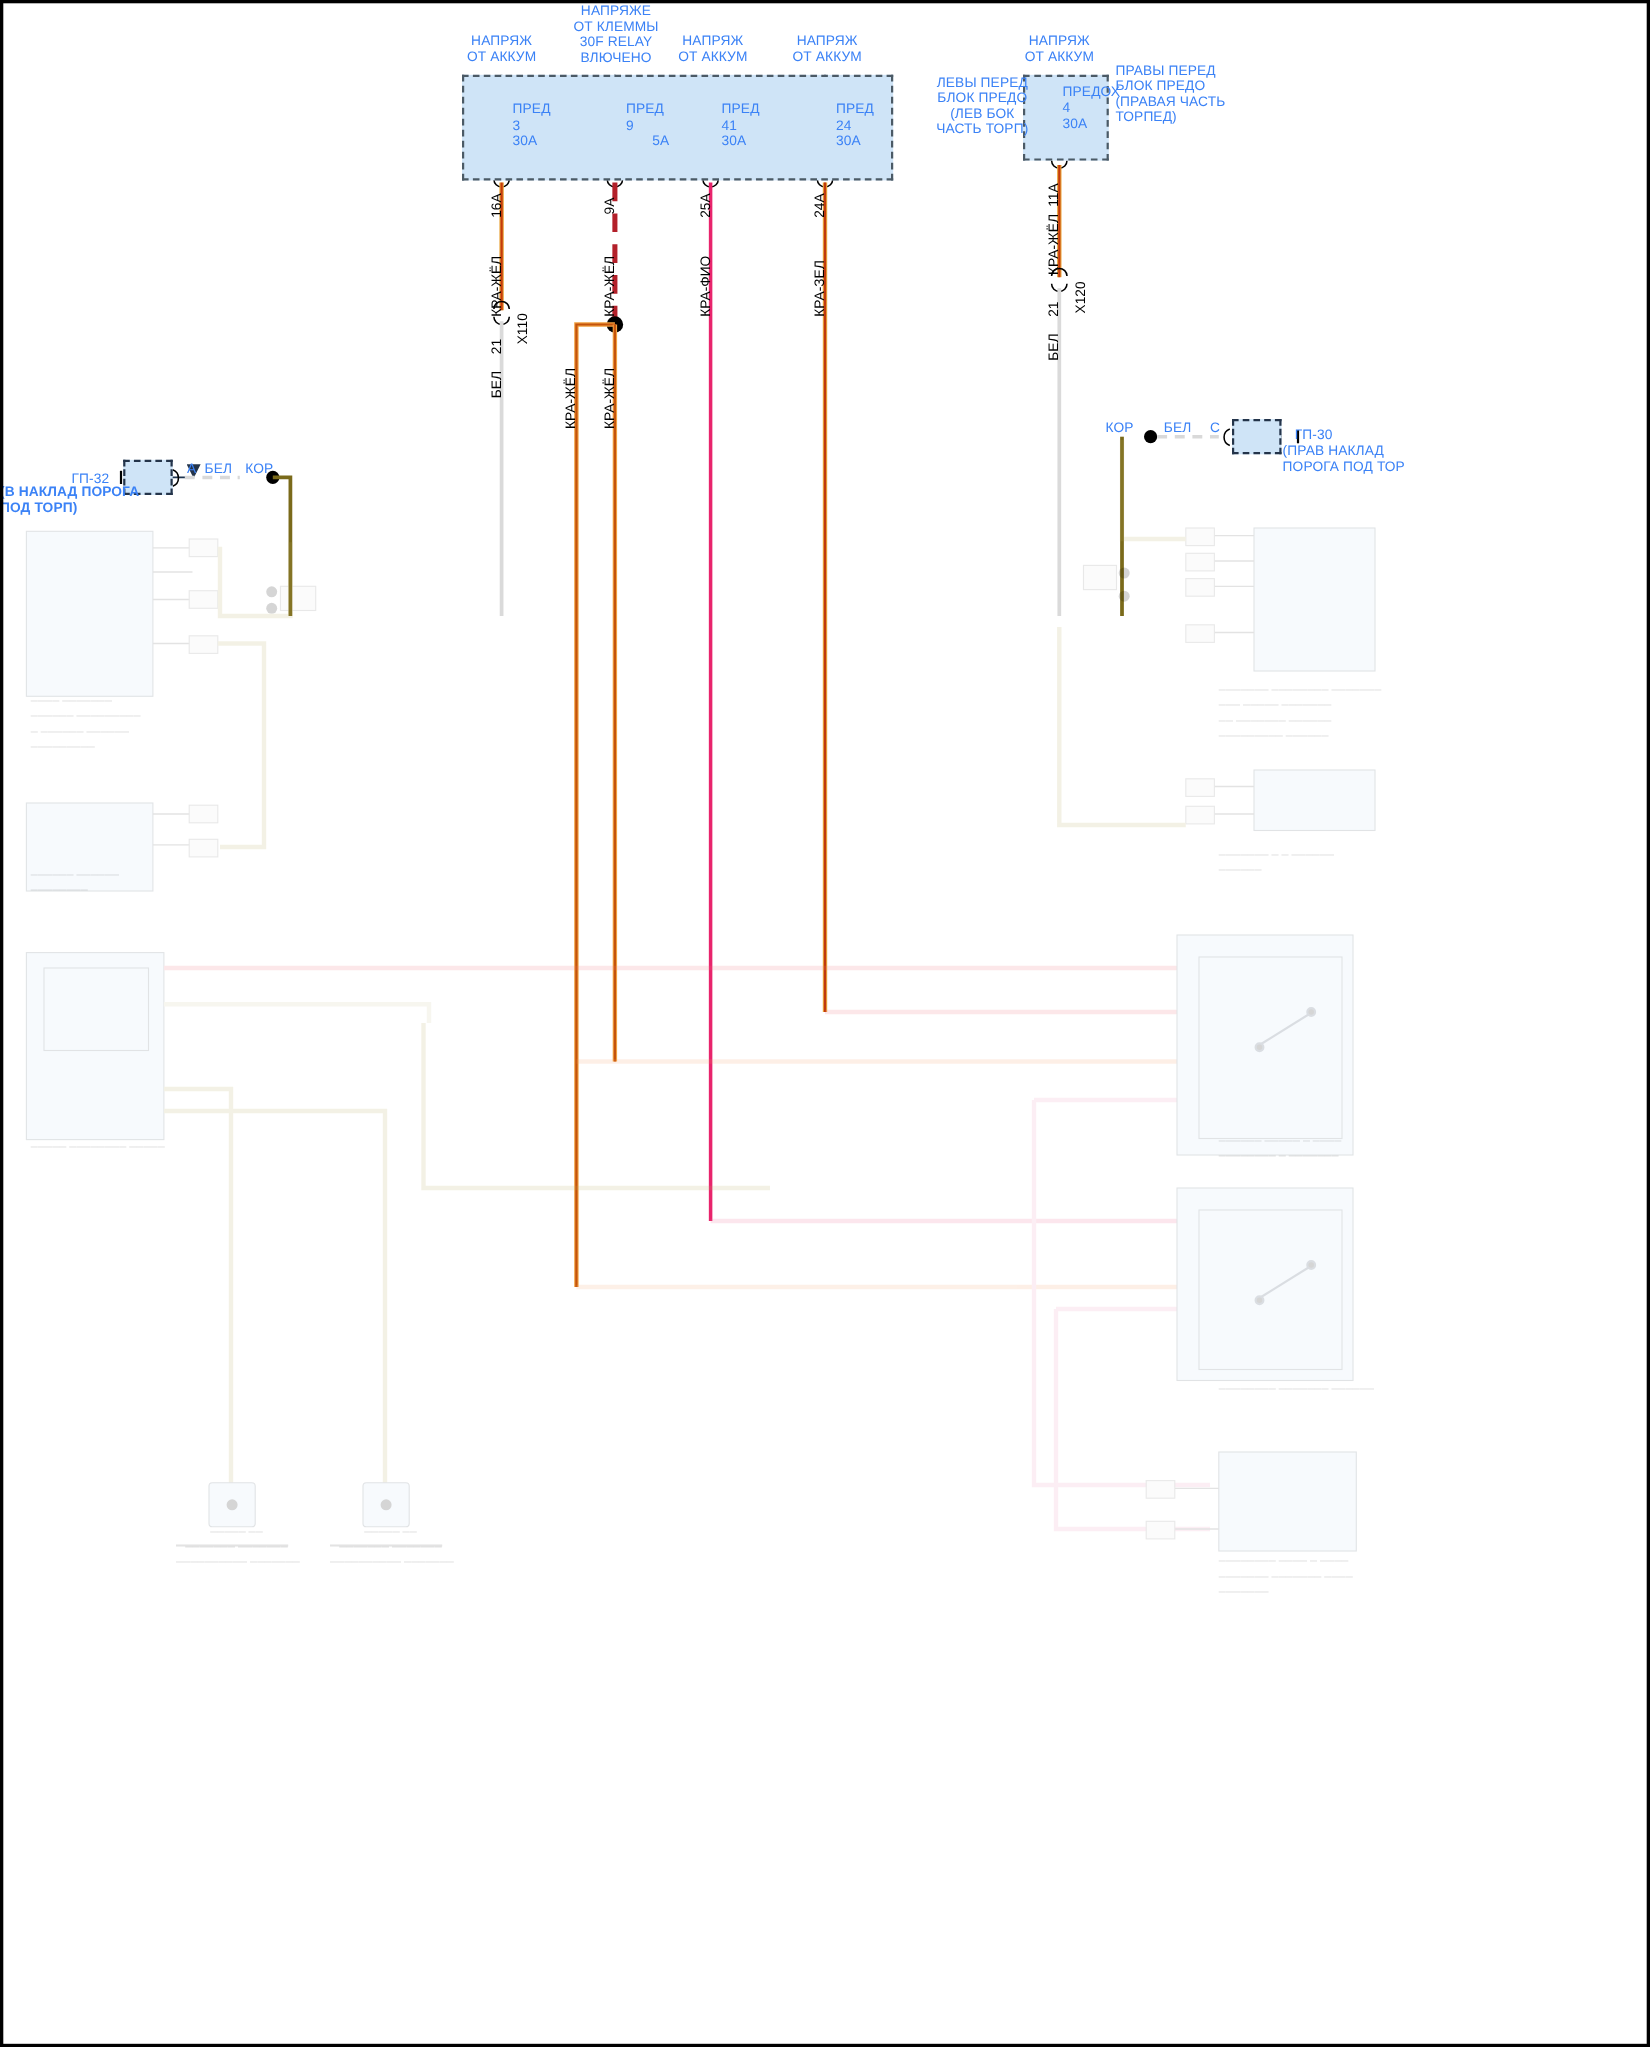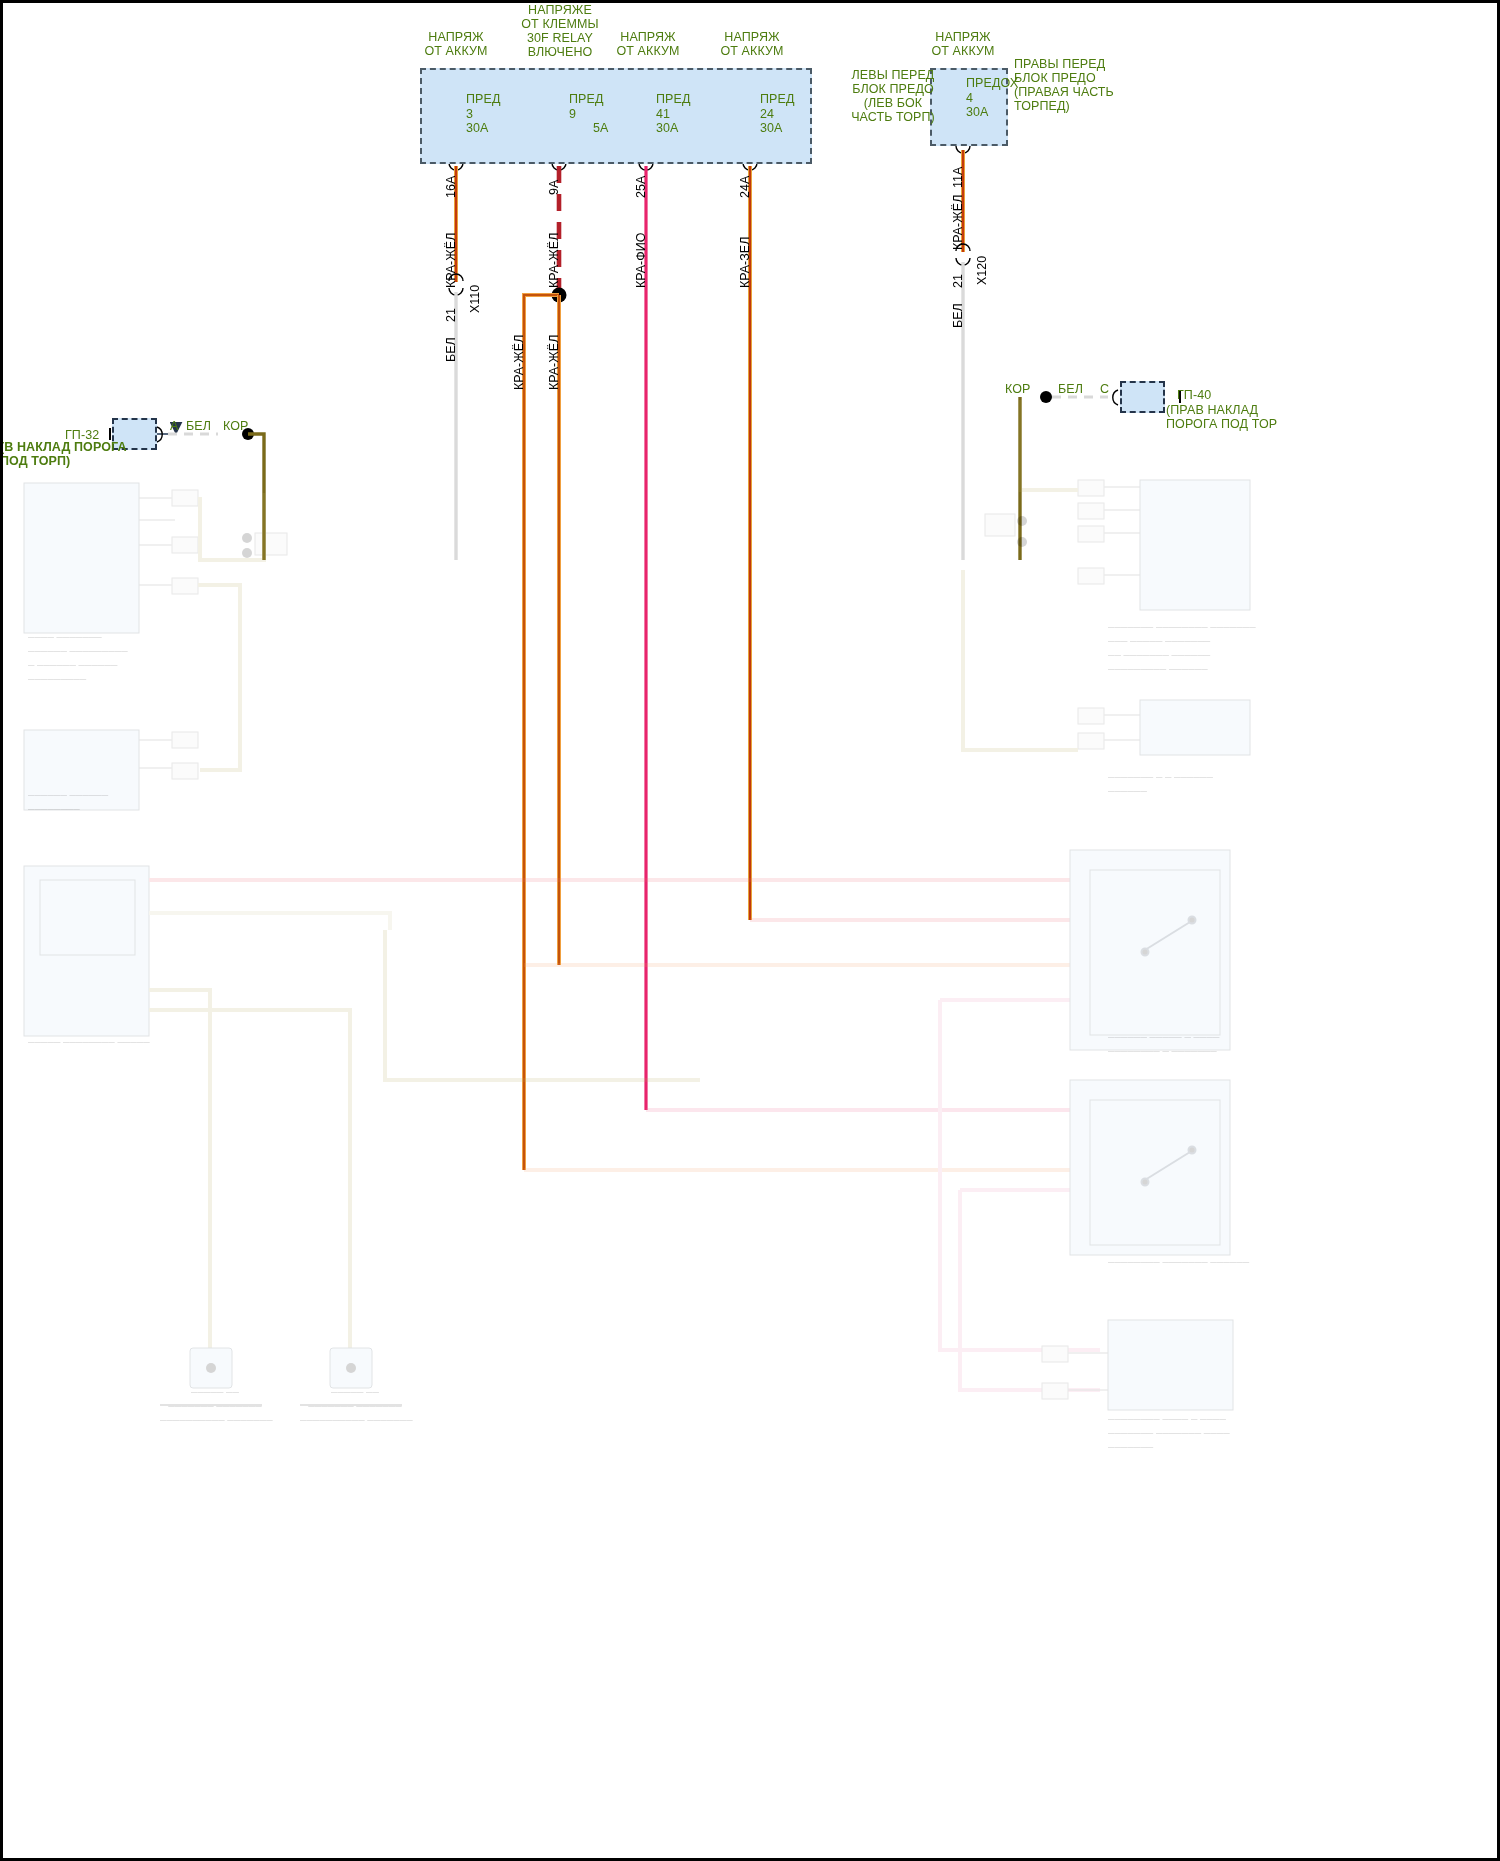--- a/index.html
+++ b/index.html
@@ -1,20 +1,20 @@
 <!DOCTYPE html>
 <html><head>
 <meta charset="utf-8">
 <style>
   html,body{margin:0;padding:0;background:#fff;}
   body{font-family:"Liberation Sans",sans-serif;}
   #page{position:relative;width:1500px;height:1861px;background:#ffffff;overflow:hidden;}
   #frame{position:absolute;left:0;top:0;width:1500px;height:1861px;border:3px solid #000;box-sizing:border-box;}
   .svgroot{position:absolute;left:0;top:0;width:1500px;height:1861px;}
-  .lbl{position:absolute;font-size:12.5px;color:#4d7c0f;line-height:14px;white-space:pre;letter-spacing:.1px;}
+  .lbl{position:absolute;font-size:12.5px;color:#3b82f6;line-height:14px;white-space:pre;letter-spacing:.1px;}
   .lbl.c{text-align:center;}
   .vlbl{position:absolute;font-size:12.5px;color:#000;white-space:nowrap;
         transform-origin:0 0;transform:rotate(-90deg);}
   .fuseblk{position:absolute;background:#cfe4f7;border:2px dashed #4b5a66;box-sizing:border-box;}
   .conn{position:absolute;background:#cfe4f7;border:2px dashed #24344a;box-sizing:border-box;}
   .faded{opacity:.16;}
   .faded2{opacity:.25;}
 </style>
 </head>
 <body>
@@ -312,21 +312,21 @@
   <div class="lbl" style="left:170px;top:419px;">A</div>
   <div class="lbl" style="left:186px;top:419px;">БЕЛ</div>
   <div class="lbl" style="left:223px;top:419px;">КОР</div>
   <div class="lbl" style="left:0px;top:440px;width:160px;font-weight:bold;">(В НАКЛАД ПОРОГА
 ПОД ТОРП)</div>
 
   <div class="conn" style="left:1120px;top:381px;width:45px;height:32px;"></div>
   <div class="lbl" style="left:1005px;top:382px;">КОР</div>
   <div class="lbl" style="left:1058px;top:382px;">БЕЛ</div>
   <div class="lbl" style="left:1100px;top:382px;">C</div>
-  <div class="lbl" style="left:1177px;top:388px;">ГП-40</div>
+  <div class="lbl" style="left:1177px;top:388px;">ГП-30</div>
   <div class="lbl" style="left:1166px;top:403px;width:170px;">(ПРАВ НАКЛАД
 ПОРОГА ПОД ТОР</div>
 
   <div class="faded2">
     <div class="lbl" style="left:28px;top:630px;width:120px;color:#555;font-size:9px;">──── ───────
 ────── ─────────
 ─ ────── ──────
 ─────────</div>
     <div class="lbl" style="left:28px;top:788px;width:120px;color:#555;font-size:9px;">────── ──────
 ────────</div>

